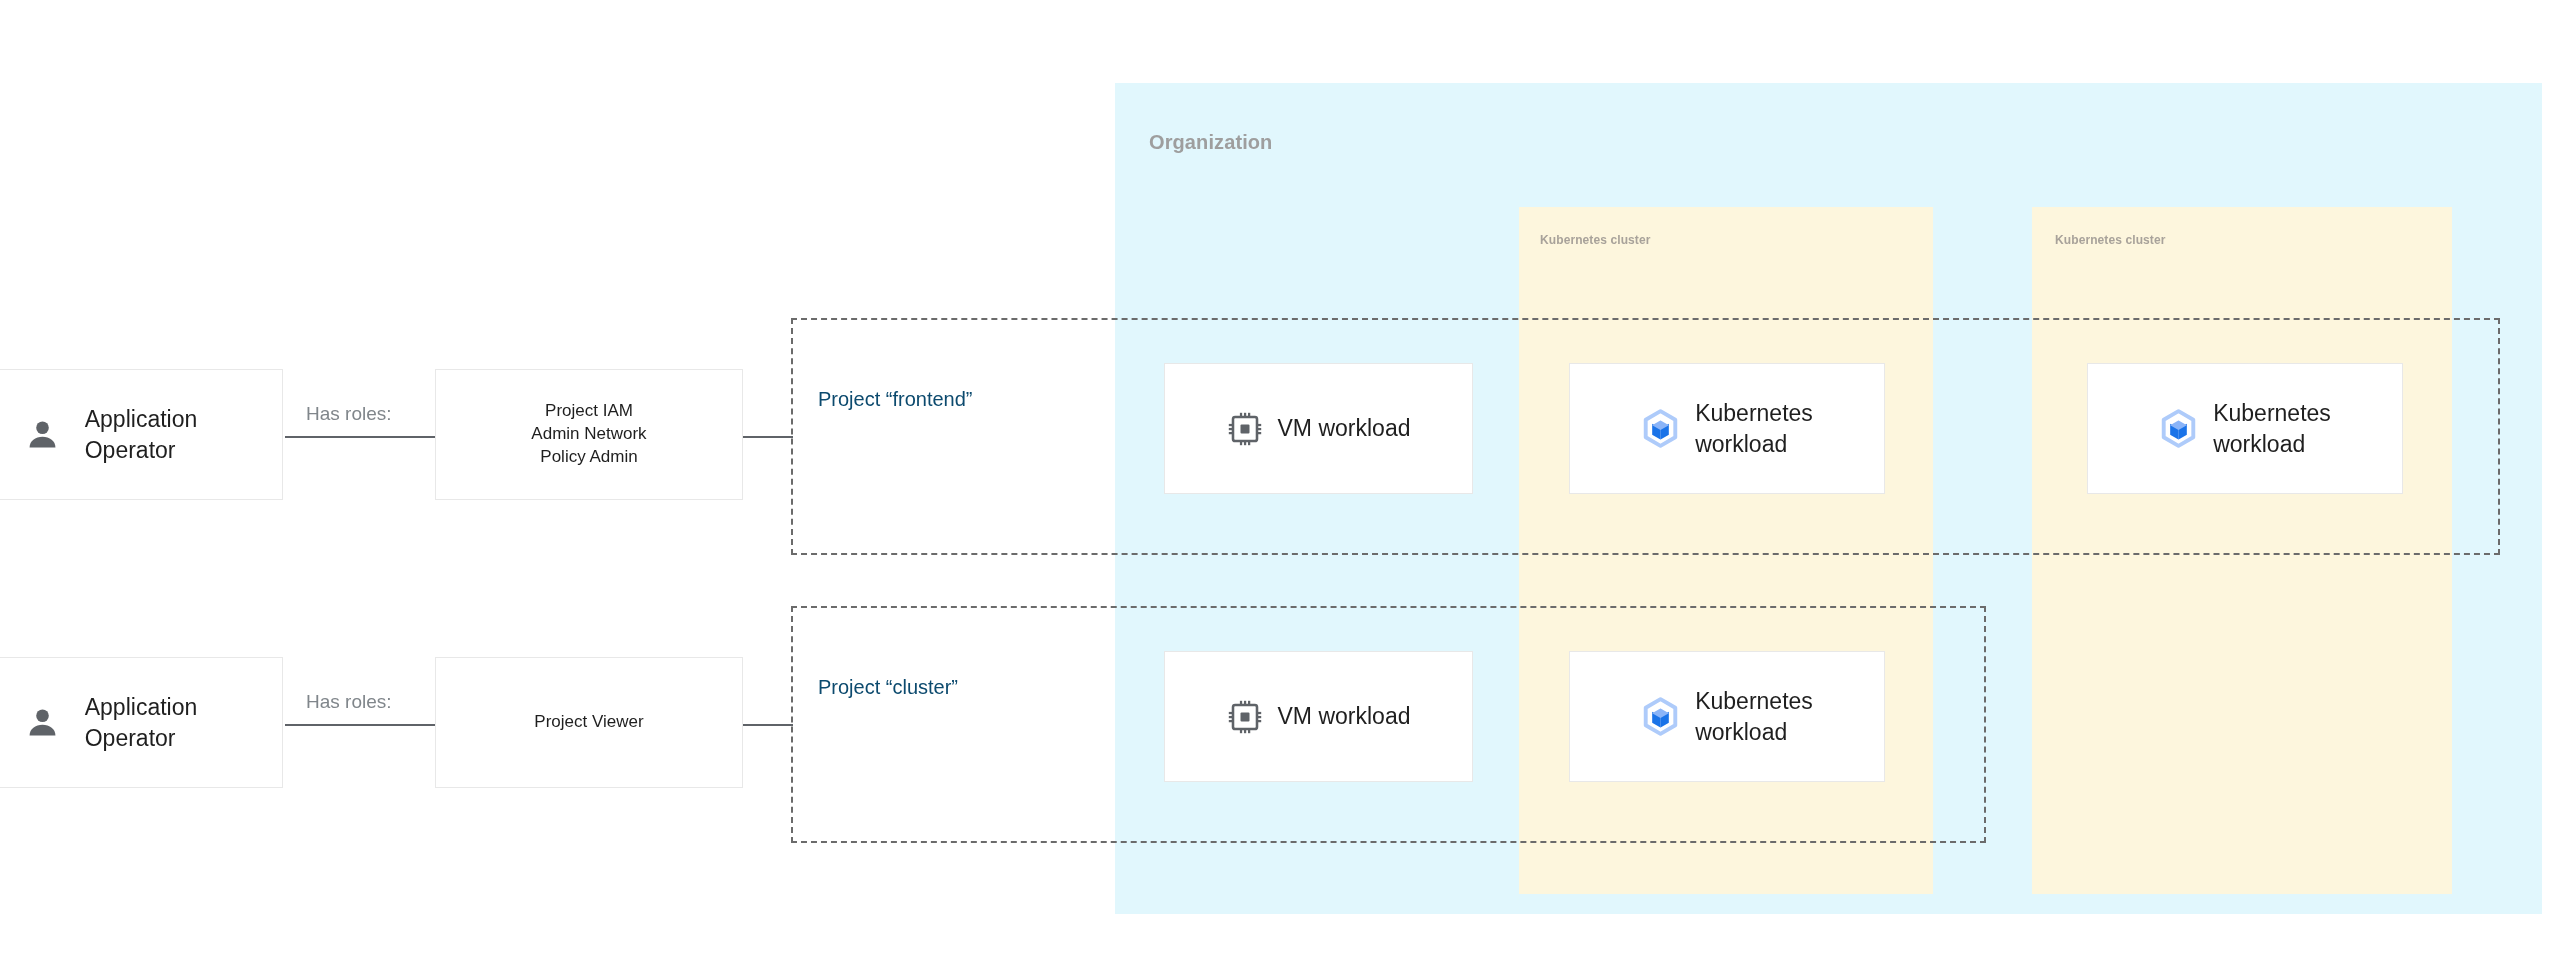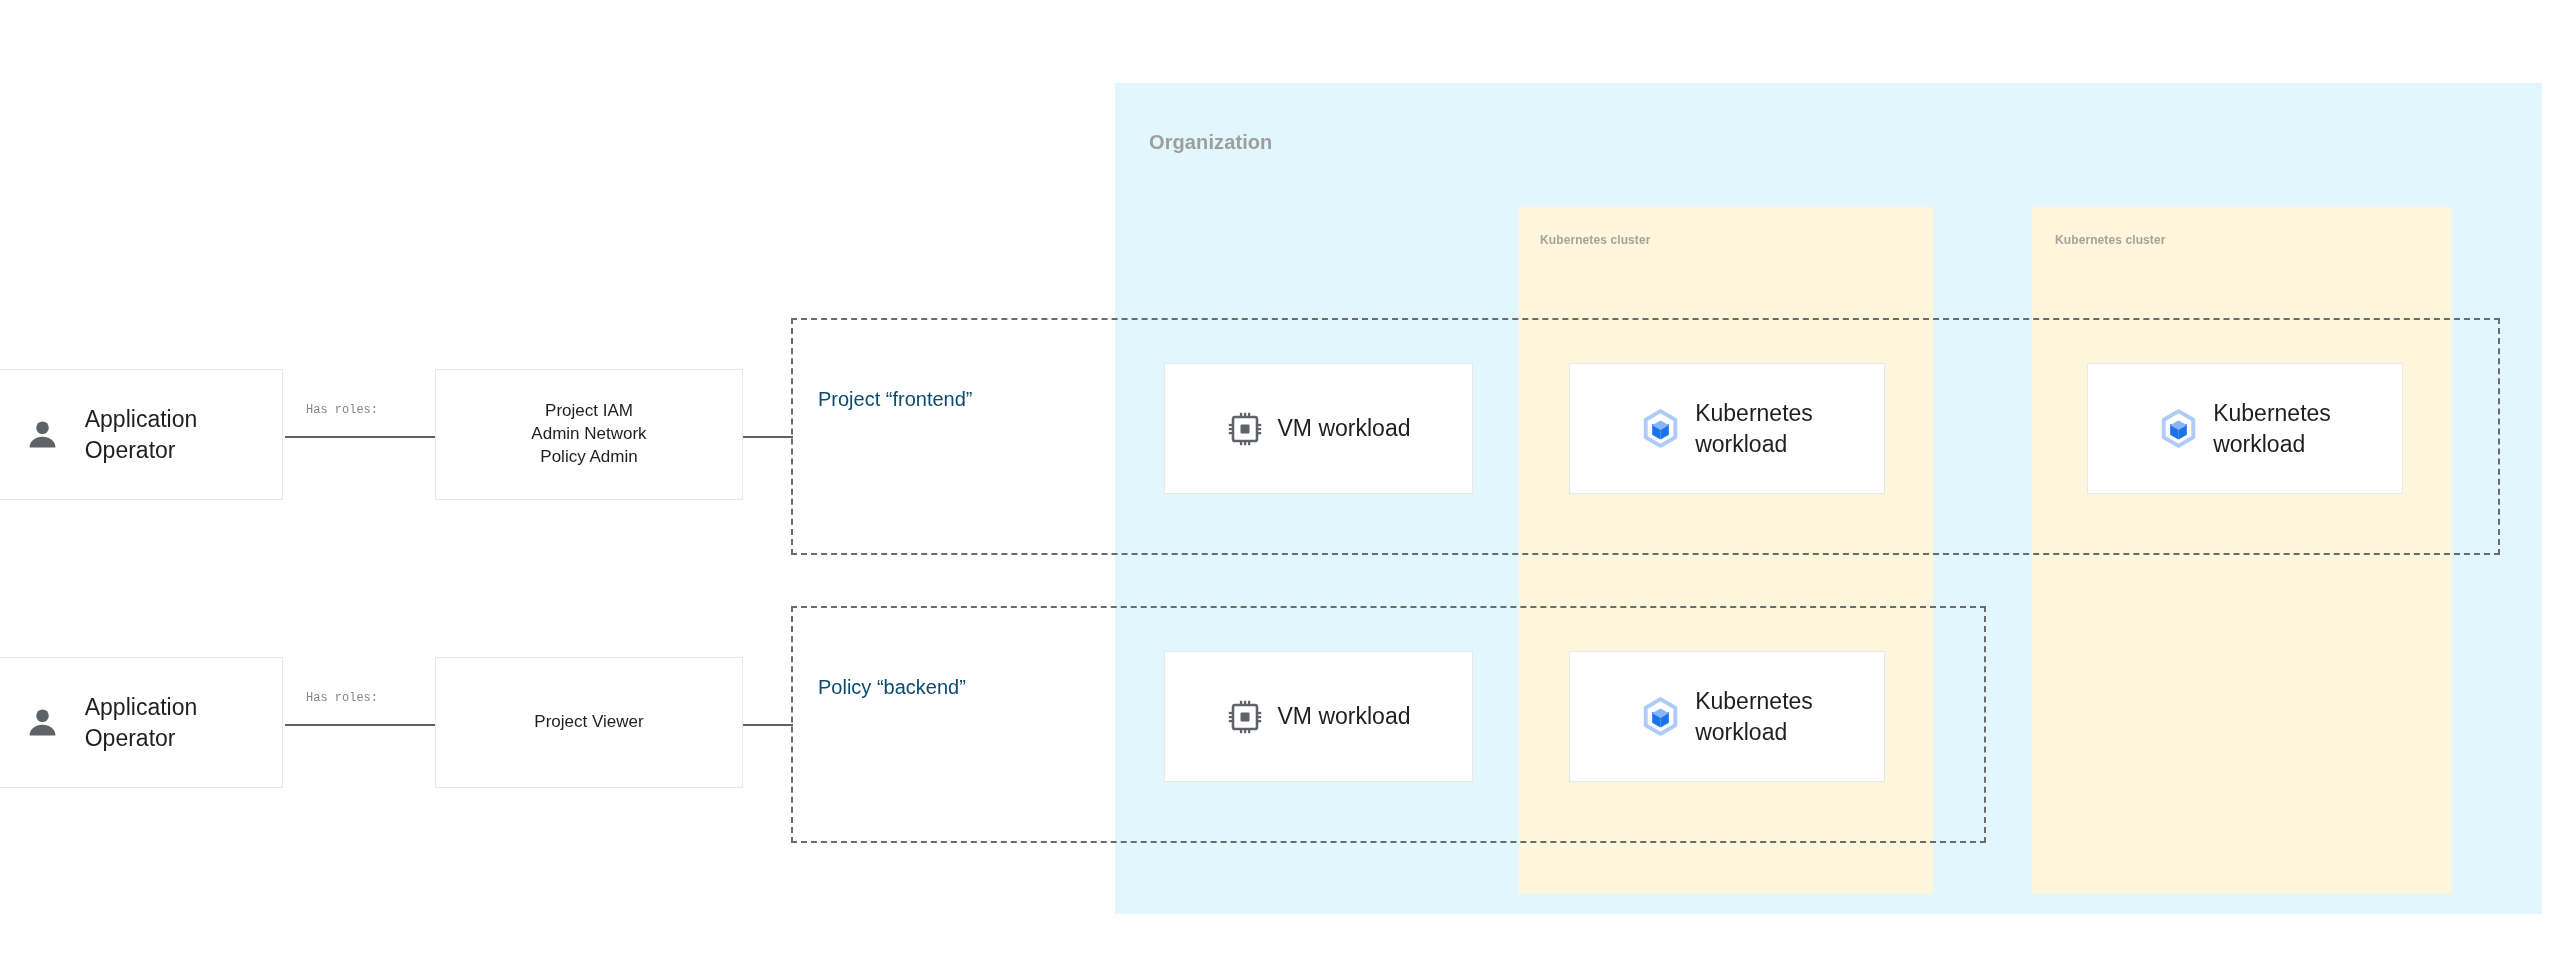--- a/index.html
+++ b/index.html
@@ -113,23 +113,22 @@
     padding: 0 9.7px;
   }
 
   
   .connector {
     background: #5f6368;
     height: 2.1px;
   }
   .edge-label {
     color: #80868b;
-    font-size: 12px;
-    white-space: nowrap;
-    font-family: Liberation Mono, monospace;
+    font-size: 19px;
+    white-space: nowrap;
   }
 
   .icon-svg { display: block; }
 </style>
 </head>
 <body>
 
 <div id="diagram">
 
   <div class="abs org-box" style="left:1115px; top:83px; width:1427px; height:869px;"></div>
@@ -138,21 +137,21 @@
   <div class="abs cluster-box" style="left:1519px; top:207px; width:414px; height:687px;"></div>
   <div class="abs cluster-label" style="left:1540px; top:233px;">Kubernetes cluster</div>
 
   <div class="abs cluster-box" style="left:2032px; top:207px; width:420px; height:687px;"></div>
   <div class="abs cluster-label" style="left:2055px; top:233px;">Kubernetes cluster</div>
 
   <div class="abs project-box" style="left:791px; top:318px; width:1709px; height:237px;"></div>
   <div class="abs project-label" style="left:818px; top:360px;">Project “frontend”</div>
 
   <div class="abs project-box" style="left:791px; top:606px; width:1195px; height:237px;"></div>
-  <div class="abs project-label" style="left:818px; top:648px;">Policy “backend”</div>
+  <div class="abs project-label" style="left:818px; top:648px;">Project “cluster”</div>
 
   <div class="abs plain-box" style="left:-62px; top:369px; width:345px; height:131px;">
     <div class="persona-inner">
       <span class="icon">
         <svg class="icon-svg" width="37" height="37" viewBox="0 0 24 24" aria-hidden="true">
           <circle cx="12" cy="7.6" r="4.1" fill="#5f6368"></circle>
           <path d="M3.6 20.4c0-4.3 3.8-7.0 8.4-7.0s8.4 2.7 8.4 7.0z" fill="#5f6368"></path>
         </svg>
       </span>
       <span class="persona-text">Application

